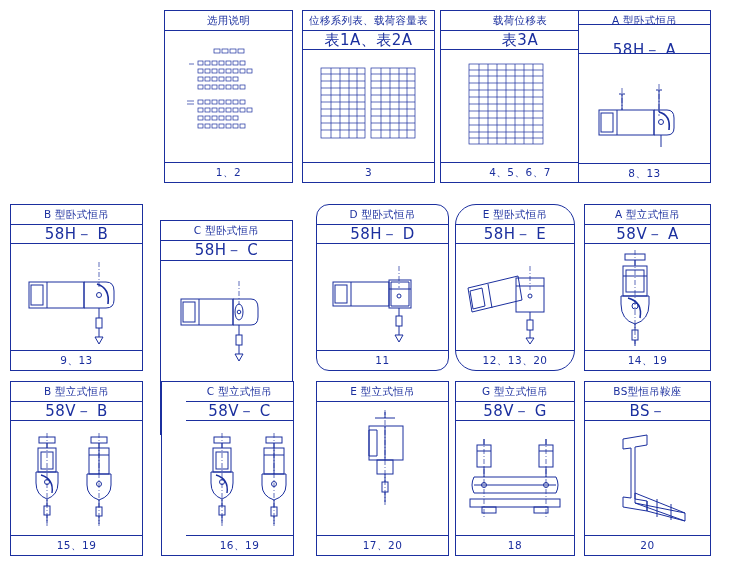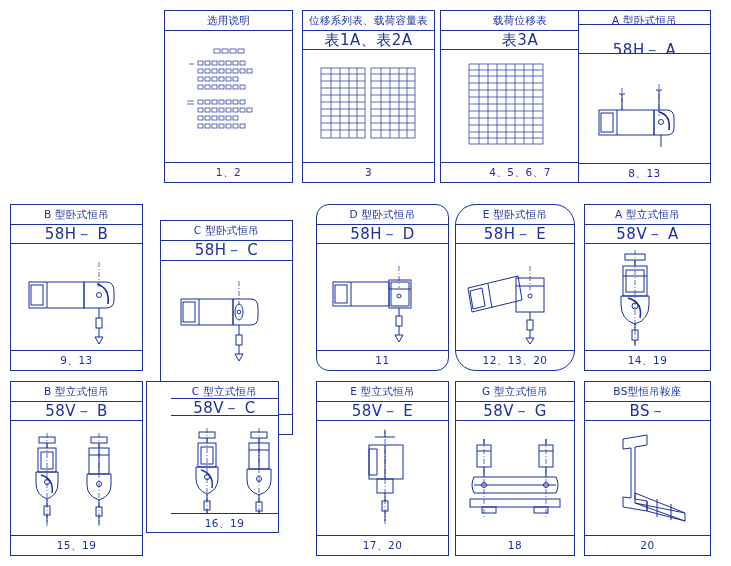--- a/index.html
+++ b/index.html
@@ -442,21 +442,21 @@
           <circle cx="88" cy="63" r="2.5"></circle>
           <line x1="88" y1="79" x2="88" y2="86"></line>
           <rect x="85" y="86" width="6" height="9"></rect>
           <line x1="88" y1="95" x2="88" y2="103"></line>
         </g>
       </svg>
     </div>
     <div class="ftr">15、19</div>
   </div>
 
-  <div class="card" style="left:146px; top:381px; width:133px; height:152px;padding-left:24px;">
+  <div class="card" style="left:161px; top:381px; width:133px; height:175px;padding-left:24px;">
     <div class="hdr">C 型立式恒吊</div>
     <div class="hdr2">58V－ C</div>
     <div class="body">
       <svg viewBox="0 0 130 117" width="130" height="117">
         <g class="dash">
           <line x1="36" y1="12" x2="36" y2="105"></line>
           <line x1="88" y1="12" x2="88" y2="105"></line>
         </g>
         <g class="ln">
           <rect x="28" y="16" width="16" height="6"></rect>
@@ -482,21 +482,20 @@
           <rect x="85" y="86" width="6" height="9"></rect>
           <line x1="88" y1="95" x2="88" y2="103"></line>
         </g>
       </svg>
     </div>
     <div class="ftr">16、19</div>
   </div>
 
   <div class="card" style="left:316px; top:381px; width:133px; height:175px;">
     <div class="hdr">E 型立式恒吊</div>
-    <div class="hdr2">58V－ E</div>
     <div class="body">
       <svg viewBox="0 0 130 117" width="130" height="117">
         <g class="dash">
           <line x1="68" y1="8" x2="68" y2="105"></line>
         </g>
         <g class="ln">
           <line x1="58" y1="16" x2="78" y2="16"></line>
           <line x1="68" y1="10" x2="68" y2="16"></line>
           <rect x="52" y="24" width="34" height="34"></rect>
           <path d="M52 28 L60 28 L60 54 L52 54 Z"></path>

